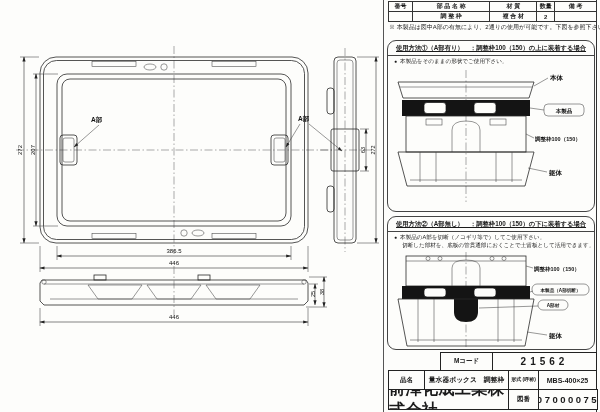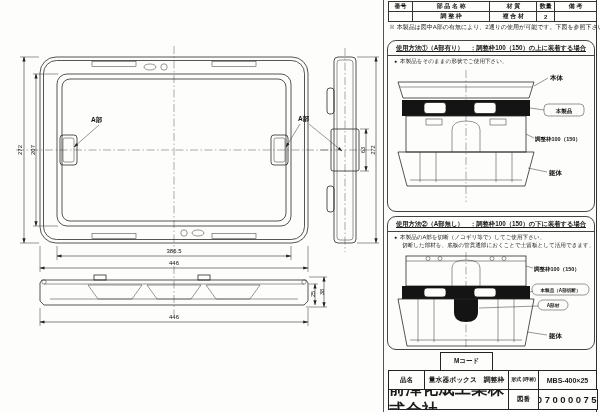--- a/index.html
+++ b/index.html
@@ -269,20 +269,21 @@
         <line class="thin" x1="91" y1="58" x2="150" y2="56"></line>
         <rect class="thin" x="150" y="50" width="30" height="10" rx="5"></rect>
         <text class="lbl4" x="165" y="57" text-anchor="middle">A部材</text>
         <line class="thin" x1="139" y1="82" x2="159" y2="85"></line>
         <text class="lbl" x="161" y="88">躯体</text>
       </svg>
     </div>
 
     <div class="title-block">
       <div class="tb-cell tb-mlabel">Mコード</div>
+      <div class="tb-cell tb-mvalue">21562</div>
       <div class="tb-cell tb-namelbl">品名</div>
       <div class="tb-cell tb-prodname">量水器ボックス　調整枠</div>
       <div class="tb-cell tb-modellbl">形式 (呼称)</div>
       <div class="tb-cell tb-model">MBS-400×25</div>
       <div class="tb-cell tb-company">前澤化成工業株式会社</div>
       <div class="tb-cell tb-dwglbl">図番</div>
       <div class="tb-cell tb-dwgno">07000075</div>
     </div>
   </div>
 </div>

